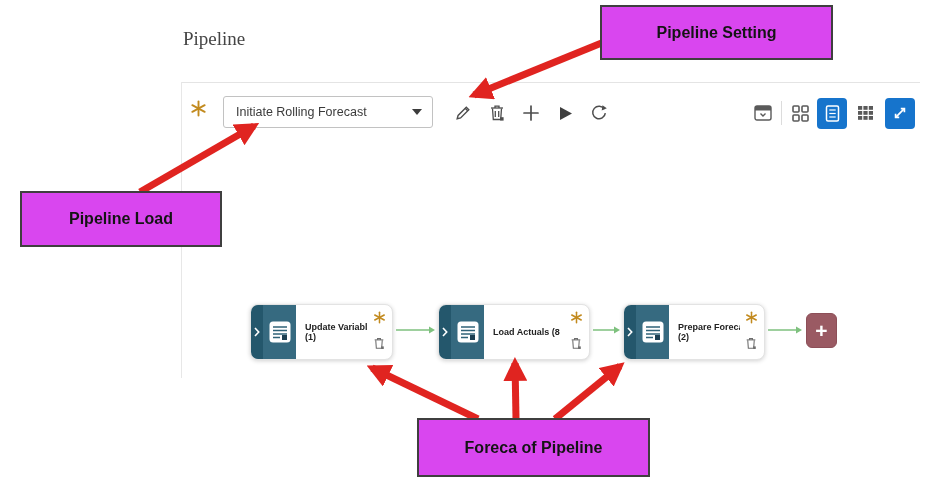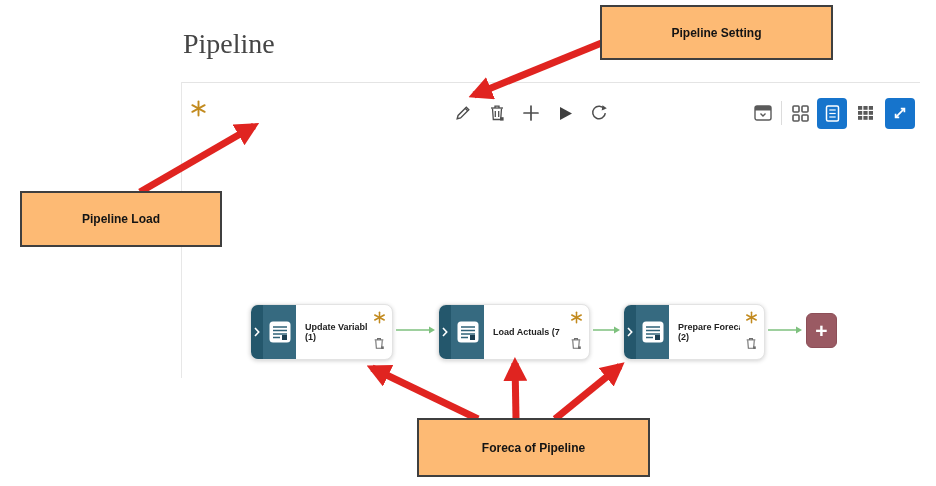--- a/index.html
+++ b/index.html
@@ -6,21 +6,21 @@
   html,body { background:#ffffff; }
   body { font-family:"Liberation Sans", sans-serif; }
   #canvas {
     position:relative; width:936px; height:486px; background:#ffffff;
     overflow:hidden; margin:0 auto;
   }
 
   
   .page-title {
     position:absolute; left:183px; top:28px;
-    font-family:"Liberation Serif", serif; font-size:28px; color:#454545;
+    font-family:"Liberation Serif", serif; font-size:19px; color:#454545;
   }
 
   
   .panel-top    { position:absolute; left:181px; top:82px; width:739px; height:1px; background:#e4e4e4; }
   .panel-left   { position:absolute; left:181px; top:82px; width:1px; height:296px; background:#e7e7e7; }
 
   
   .req-asterisk { position:absolute; left:190px; top:100px; }
   .select {
     position:absolute; left:223px; top:96px; width:210px; height:32px;
@@ -67,23 +67,23 @@
 
   .add-stage {
     position:absolute; left:806px; top:313px; width:31px; height:35px;
     background:#9A5A63; border:1px solid #8d4f58; border-radius:6px;
     color:#fff; font-size:21px; font-weight:bold;
     display:flex; align-items:center; justify-content:center; cursor:pointer;
   }
 
   
   .note {
-    position:absolute; border:2px solid #3f3f3f; background:#fdba74;
+    position:absolute; border:2px solid #3f3f3f; background:#d946ef;
     display:flex; align-items:center; justify-content:center;
-    font-size:12px; font-weight:bold; color:#141414; z-index:6;
+    font-size:16px; font-weight:bold; color:#141414; z-index:6;
   }
   #note-setting { left:600px; top:5px;   width:233px; height:55px; }
   #note-name    { left:20px;  top:191px; width:202px; height:56px; }
   #note-stages  { left:417px; top:418px; width:233px; height:59px; }
 
   .overlay { position:absolute; left:0; top:0; z-index:5; pointer-events:none; }
 </style>
 </head>
 <body>
 
@@ -97,20 +97,24 @@
   <span class="req-asterisk">
     <svg width="17" height="17" viewBox="0 0 17 17">
       <g stroke="#C28A1E" stroke-width="1.9" stroke-linecap="round">
         <line x1="8.5" y1="1.5" x2="8.5" y2="15.5"></line>
         <line x1="8.5" y1="1.5" x2="8.5" y2="15.5" transform="rotate(62 8.5 8.5)"></line>
         <line x1="8.5" y1="1.5" x2="8.5" y2="15.5" transform="rotate(-62 8.5 8.5)"></line>
       </g>
     </svg>
   </span>
 
+  <div class="select">
+    <span class="select-value">Initiate Rolling Forecast</span>
+    <span class="caret-down"></span>
+  </div>
 
   <div class="tool-row">
     <span class="icon-btn">
       <svg width="18" height="18" viewBox="0 0 18 18" fill="none" stroke="#4d4d4d" stroke-width="1.4">
         <path d="M3.2 14.8 L4.1 11.4 L12.3 3.2 L14.8 5.7 L6.6 13.9 Z"></path>
         <line x1="11.2" y1="4.3" x2="13.7" y2="6.8"></line>
       </svg>
     </span>
     <span class="icon-btn">
       <svg width="16" height="18" viewBox="0 0 16 18" fill="none" stroke="#4d4d4d" stroke-width="1.3">
@@ -255,21 +259,21 @@
           <rect x="0.5" y="0.5" width="21" height="21" rx="3.5" fill="#ffffff"></rect>
           <line x1="4" y1="6" x2="18" y2="6" stroke="#2F6277" stroke-width="1.6"></line>
           <line x1="4" y1="9.5" x2="18" y2="9.5" stroke="#2F6277" stroke-width="1.6"></line>
           <line x1="4" y1="13" x2="18" y2="13" stroke="#2F6277" stroke-width="1.6"></line>
           <line x1="4" y1="16.5" x2="11" y2="16.5" stroke="#2F6277" stroke-width="1.6"></line>
           <rect x="13" y="14" width="5" height="5" fill="#1c3f52"></rect>
         </svg>
       </div>
     </div>
     <div class="stage-text">
-      <div class="stage-title">Load Actuals (7</div>
+      <div class="stage-title">Load Actuals (8</div>
       <div class="stage-sub"></div>
     </div>
     <div class="stage-side">
       <span>
         <svg width="13" height="13" viewBox="0 0 17 17">
             <g stroke="#C28A1E" stroke-width="2" stroke-linecap="round">
               <line x1="8.5" y1="1.5" x2="8.5" y2="15.5"></line>
               <line x1="8.5" y1="1.5" x2="8.5" y2="15.5" transform="rotate(62 8.5 8.5)"></line>
               <line x1="8.5" y1="1.5" x2="8.5" y2="15.5" transform="rotate(-62 8.5 8.5)"></line>
             </g>

